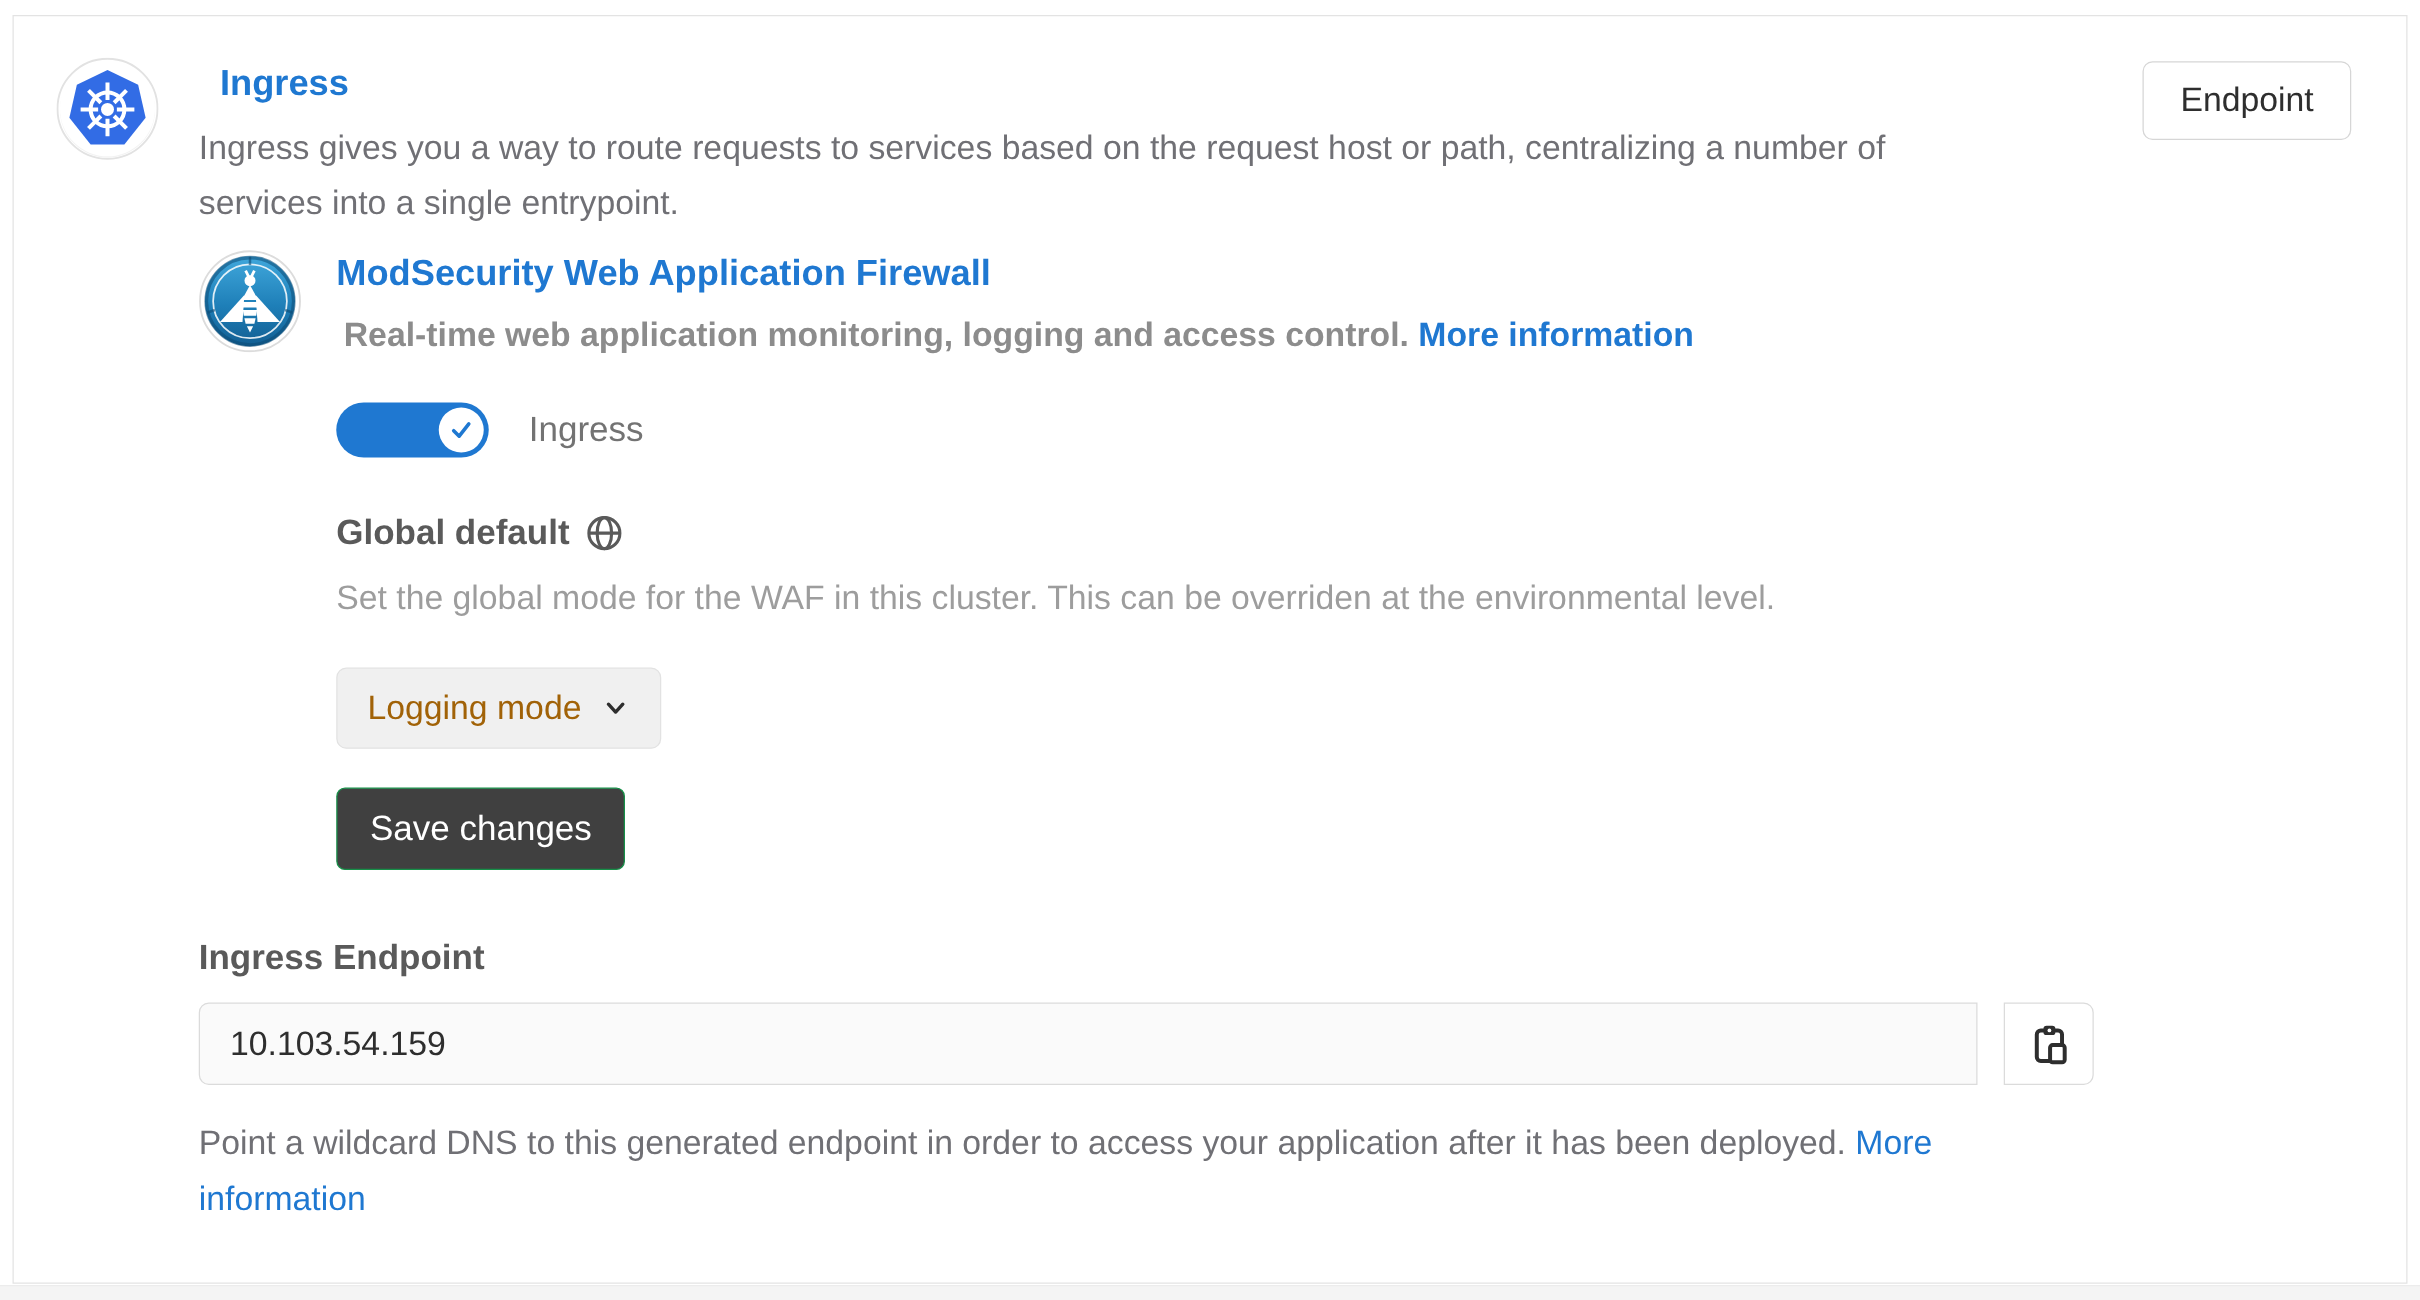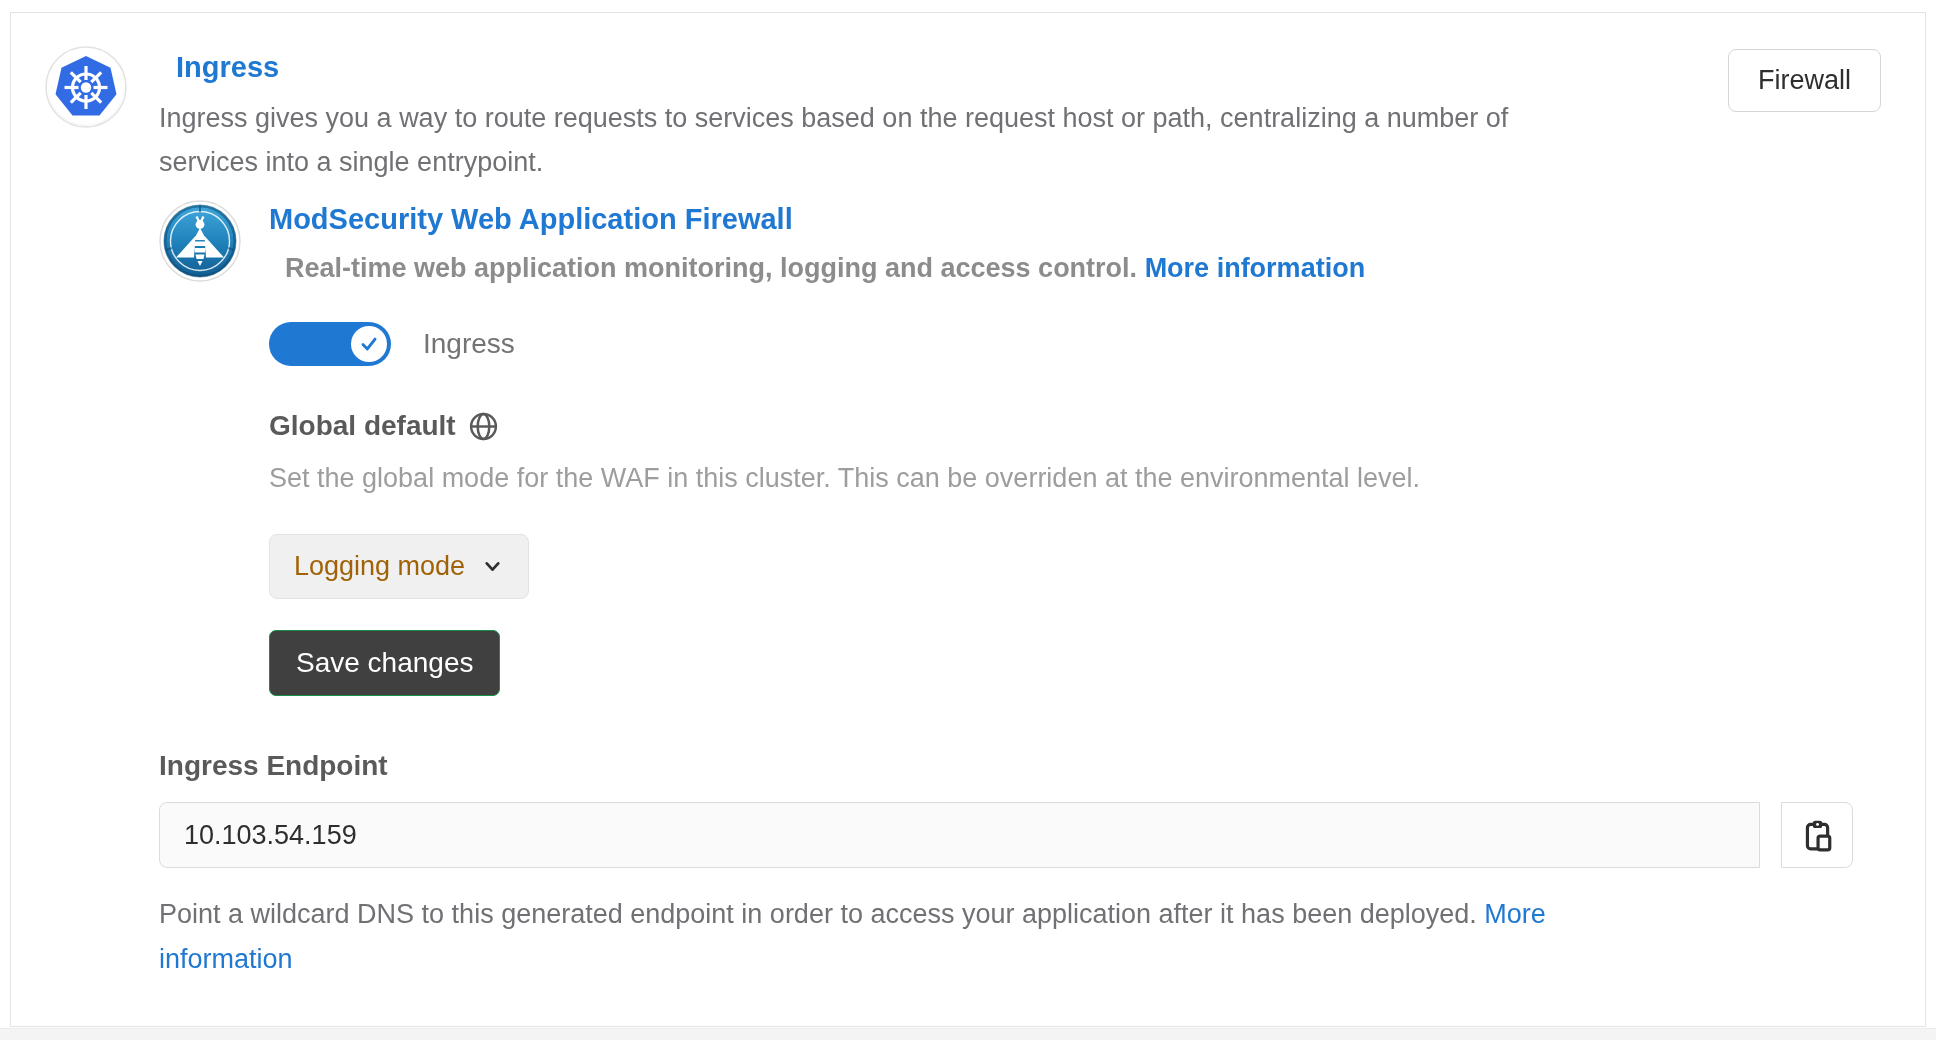--- a/index.html
+++ b/index.html
@@ -55,21 +55,21 @@
 
   
   .modsec-row { display: flex; align-items: flex-start; margin: 16px 0 0 114px; }
   .modsec-content { margin-left: 28px; }
   .modsec-title {
     margin: 2px 0 14px;
     font-size: 29px; font-weight: 700; color: #1f78d1;
     line-height: 34px;
   }
   .modsec-sub {
-    margin: 0 16px 36px;
+    margin: 0 6px 36px;
     font-size: 27px; font-weight: 700; color: #8c8c8c;
     line-height: 36px;
   }
   .inline-link { color: #1f78d1; text-decoration: none; cursor: pointer; }
   .modsec-sub .inline-link { font-weight: 700; }
 
   .toggle-row { display: flex; align-items: center; margin: 0 0 44px; }
   .toggle {
     position: relative;
     width: 122px; height: 44px;
@@ -114,21 +114,21 @@
   }
   .btn-cancel { height: 66px; padding: 0 31px; font-size: 28px; border-radius: 7px; }
 
   
   .endpoint-section { margin: 44px 0 0 114px; }
   .endpoint-label {
     display: block;
     font-size: 28px; font-weight: 700; color: #5a5a5a;
     margin: 0 0 20px;
   }
-  .input-group { display: flex; width: 1694px; gap: 22px; }
+  .input-group { display: flex; width: 1516px; gap: 22px; }
   .endpoint-input {
     flex: 1 1 auto;
     height: 66px;
     background: #fafafa;
     border: 1px solid #dbdbdb;
     border-radius: 8px 0 0 8px;
     padding: 0 24px;
     font-family: inherit;
     font-size: 27px; color: #2e2e2e;
     outline: none;
@@ -173,21 +173,21 @@
         </g>
         <circle cx="41" cy="41.5" r="5.2" fill="#ffffff"></circle>
       </svg>
     </span>
 
     <div class="header-content">
       <h2 class="section-title">Ingress</h2>
       <p class="section-desc">Ingress gives you a way to route requests to services based on the request host or path, centralizing a number of services into a single entrypoint.</p>
     </div>
 
-    <button class="btn btn-secondary btn-uninstall">Firewall</button>
+    <button class="btn btn-secondary btn-uninstall">Endpoint</button>
   </div>
 
   <div class="modsec-row">
     <span class="app-icon">
       <svg viewBox="0 0 82 82" width="82" height="82">
         <defs>
           <linearGradient id="msblue" x1="0" y1="0" x2="0" y2="1">
             <stop offset="0" stop-color="#41a8dc"></stop>
             <stop offset="0.55" stop-color="#1e7fb8"></stop>
             <stop offset="1" stop-color="#125e92"></stop>

